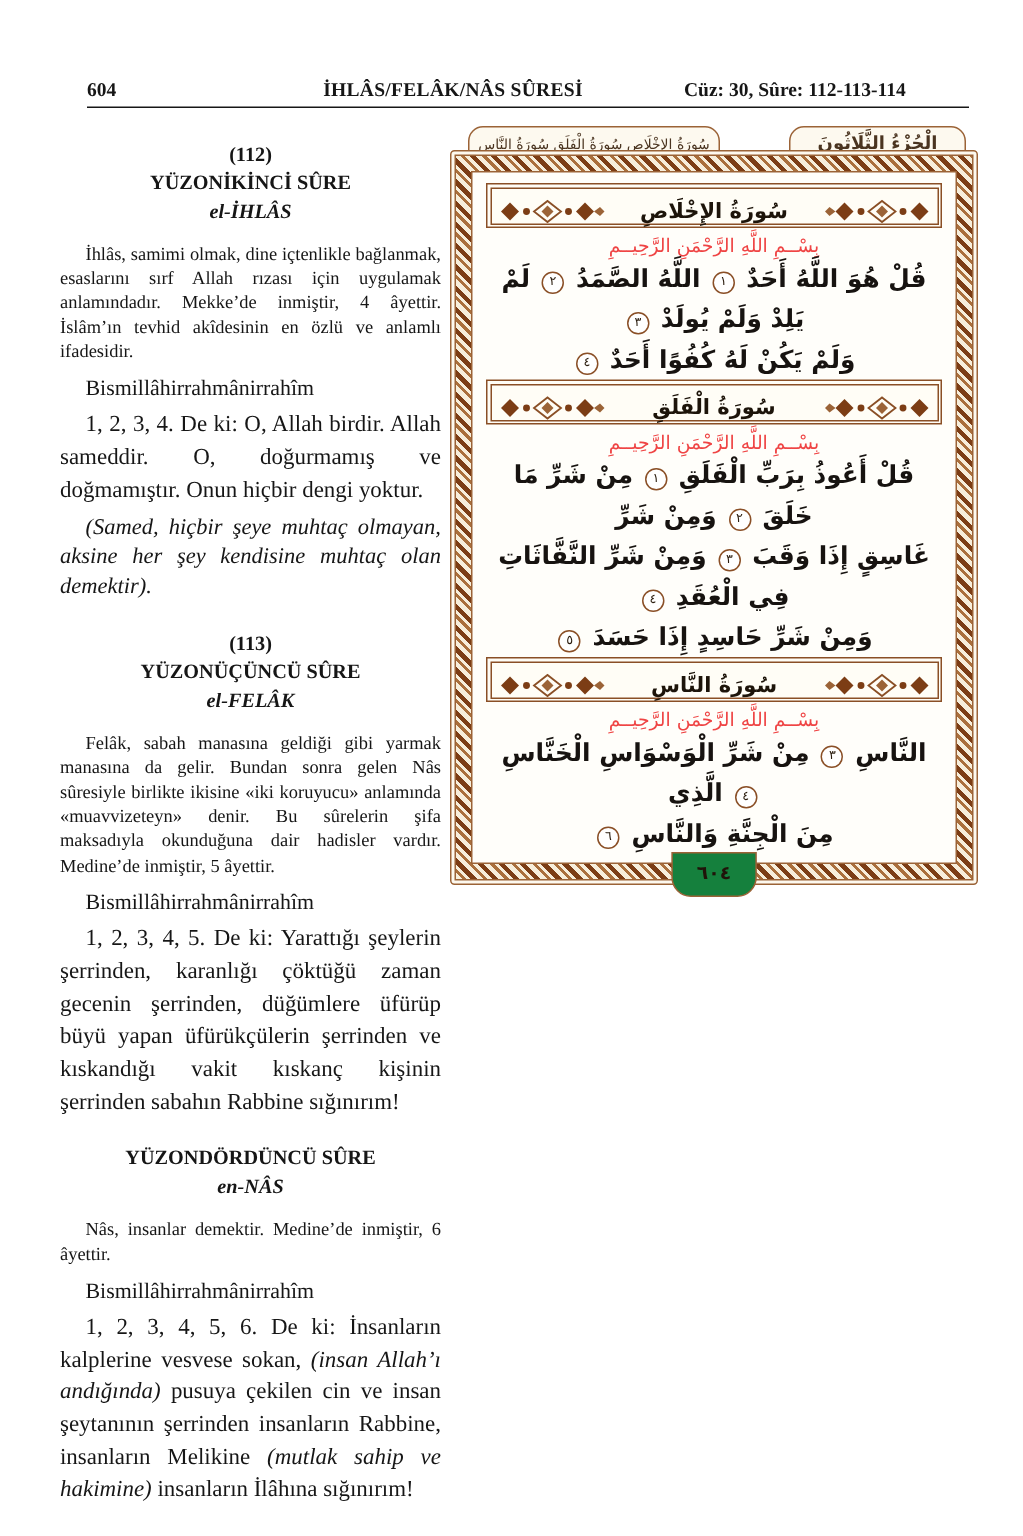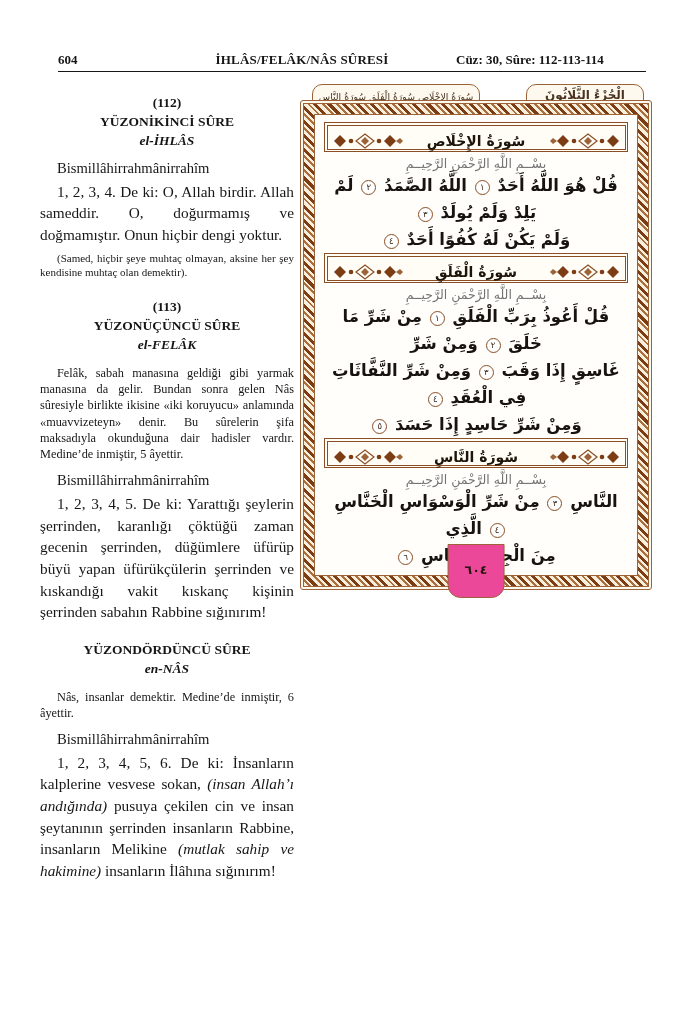--- a/index.html
+++ b/index.html
@@ -22,21 +22,21 @@
 
   
   #left-col{position:absolute;left:40px;top:94px;width:254px;}
   .sec{margin-bottom:18px;}
   .sec-num,.sec-title{text-align:center;font-weight:bold;font-size:13.5px;line-height:1.4;}
   .sec-sub{text-align:center;font-weight:bold;font-style:italic;font-size:13.5px;line-height:1.4;}
   .intro{margin-top:10px;font-size:12.3px;line-height:1.33;text-align:justify;text-indent:17px;}
   .bismi{margin-top:9px;font-size:14.6px;text-indent:17px;}
   .transl{margin-top:4px;font-size:15.3px;line-height:1.42;text-align:justify;text-indent:17px;}
   .transl em{font-style:italic;}
-  .note{margin-top:5px;font-size:11px;line-height:1.33;text-align:justify;text-indent:17px;}
+  .note{margin-top:5px;font-size:15px;line-height:1.33;text-align:justify;text-indent:17px;font-style:italic;}
 
   
   #mushaf{position:absolute;left:300px;top:84px;width:352px;height:514px;font-family:"DejaVu Sans",sans-serif;}
   .tab{
     position:absolute;top:0;height:32px;background:#fdf9ef;border:1.5px solid #9b6337;
     border-radius:10px 10px 0 0;z-index:0;box-sizing:border-box;
     display:flex;justify-content:center;color:#4a3420;direction:rtl;white-space:nowrap;
   }
   .tab-juz{right:8px;width:118px;font-size:12px;font-weight:bold;padding-top:3px;}
   .tab-surahs{left:12px;width:168px;font-size:9.3px;padding-top:6px;}
@@ -53,48 +53,49 @@
     padding:7px 9px;display:flex;flex-direction:column;justify-content:space-between;
   }
   .surah-band{border:1px solid #8a4f26;padding:1.5px;background:#fffdf6;}
   .surah-band-in{
     border:1px solid #8a4f26;height:23px;display:flex;align-items:flex-end;
     justify-content:space-between;padding:0 4px;background:#fffdf6;
   }
   .surah-title{flex:1;text-align:center;font-size:14px;font-weight:bold;color:#1d140a;direction:rtl;}
   .orn{flex:0 0 auto;display:block;}
   .orn.flip{transform:scaleX(-1);}
-  .bismillah-ar{text-align:center;direction:rtl;font-size:12.5px;color:#737373;margin:4px 0 1px;}
+  .bismillah-ar{text-align:center;direction:rtl;font-size:12.5px;color:#ef4444;margin:4px 0 1px;}
   .qline{direction:rtl;text-align:center;font-size:16.5px;line-height:27px;font-weight:bold;color:#171310;}
   .ayah{
     display:inline-block;width:15px;height:15px;line-height:13px;box-sizing:border-box;
     border:1.2px solid #8a4f26;border-radius:50%;font-size:8.5px;font-weight:normal;
     background:#fff;text-align:center;vertical-align:1px;margin:0 2px;color:#2a1c0e;
   }
   .page-num-tab{
     position:absolute;left:50%;bottom:-9px;transform:translateX(-50%);z-index:3;
-    background:#ec4899;border:1.5px solid #9b6337;border-radius:0 0 13px 13px;
-    padding:16px 16px;height:20px;line-height:17px;font-size:12.5px;font-weight:bold;color:#201409;
+    background:#15803d;border:1.5px solid #9b6337;border-radius:0 0 13px 13px;
+    padding:4px 16px;height:20px;line-height:17px;font-size:12.5px;font-weight:bold;color:#201409;
   }
 </style>
 </head>
 <body>
 
 <div id="header">
   <span class="h-left">604</span>
   <span class="h-center">İHLÂS/FELÂK/NÂS SÛRESİ</span>
   <span class="h-right">Cüz: 30, Sûre: 112-113-114</span>
 </div>
 
 <div id="left-col">
 
   <div class="sec">
     <div class="sec-num">(112)</div>
     <div class="sec-title">YÜZONİKİNCİ SÛRE</div>
     <div class="sec-sub">el-İHLÂS</div>
+    <div class="intro">İhlâs, samimi olmak, dine içtenlikle bağlanmak, esaslarını sırf Allah rızası için uygulamak anlamındadır. Mekke’de inmiştir, 4 âyettir. İslâm’ın tevhid akîdesinin en özlü ve anlamlı ifadesidir.</div>
     <div class="bismi">Bismillâhirrahmânirrahîm</div>
     <div class="transl">1, 2, 3, 4. De ki: O, Allah birdir. Allah sameddir. O, doğurmamış ve doğmamıştır. Onun hiçbir dengi yoktur.</div>
     <div class="note">(Samed, hiçbir şeye muhtaç olmayan, aksine her şey kendisine muhtaç olan demektir).</div>
   </div>
 
   <div class="sec">
     <div class="sec-num">(113)</div>
     <div class="sec-title">YÜZONÜÇÜNCÜ SÛRE</div>
     <div class="sec-sub">el-FELÂK</div>
     <div class="intro">Felâk, sabah manasına geldiği gibi yarmak manasına da gelir. Bundan sonra gelen Nâs sûresiyle birlikte ikisine «iki koruyucu» anlamında «muavvizeteyn» denir. Bu sûrelerin şifa maksadıyla okunduğuna dair hadisler vardır. Medine’de inmiştir, 5 âyettir.</div>

